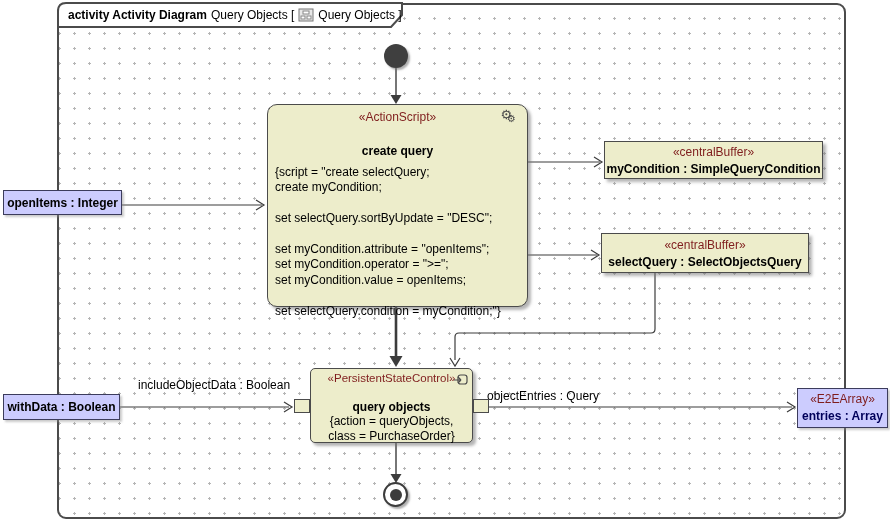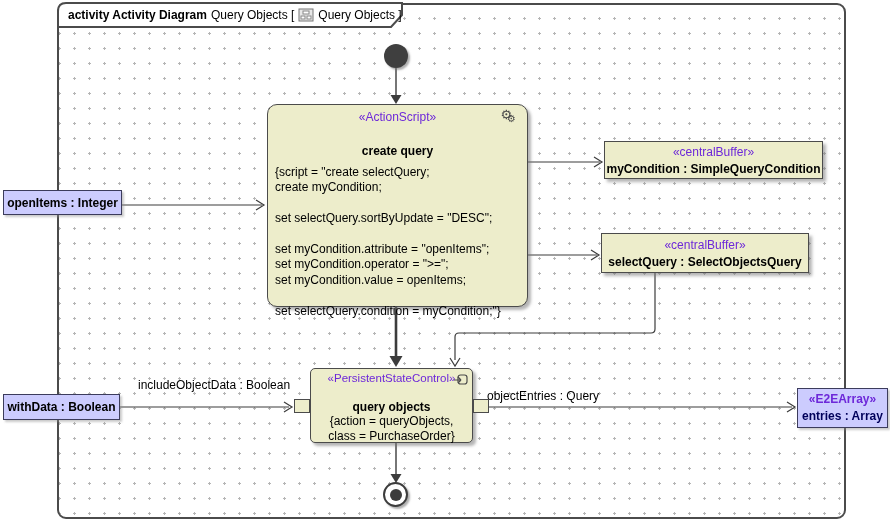--- a/index.html
+++ b/index.html
@@ -26,21 +26,21 @@
   .bold{font-weight:bold;}
   
   svg.edges{left:0;top:0;width:890px;height:525px;z-index:2;pointer-events:none;}
   
   .node{
     background:#ededcb;border:1.5px solid #4b4b4b;
     box-shadow:3px 3px 3px rgba(120,120,120,.55);
     z-index:3;box-sizing:border-box;
   }
   .rounded{border-radius:10px;}
-  .stereotype{color:#6d28d9;text-align:center;white-space:nowrap;}
+  .stereotype{color:#7f1d1d;text-align:center;white-space:nowrap;}
   .node-title{font-weight:bold;text-align:center;white-space:nowrap;}
   
   .create-query{left:267px;top:104px;width:261px;height:203px;}
   .create-query .stereotype{margin-top:5px;}
   .create-query .node-title{margin-top:20px;margin-bottom:7px;}
   .script-line{
     padding:0 7px;min-height:15.4px;line-height:15.4px;white-space:nowrap;
   }
   .gears-icon{position:absolute;right:6px;top:2px;color:#4b4b4b;z-index:4;}
   .gears-icon .g1{font-size:13px;}
@@ -65,21 +65,21 @@
   
   .param{
     background:#ccccfe;border:1.2px solid #3c3c5c;z-index:3;box-sizing:border-box;
     display:flex;flex-direction:column;justify-content:center;
     font-weight:bold;text-align:center;white-space:nowrap;
     box-shadow:2px 2px 2px rgba(140,140,140,.45);
   }
   .param-openitems{left:3px;top:190px;width:119px;height:25px;}
   .param-withdata{left:3px;top:394px;width:117px;height:26px;}
   .param-entries{left:797px;top:388px;width:91px;height:40px;}
-  .param-entries .stereotype{font-weight:bold;line-height:17px;text-align:center;}
+  .param-entries .stereotype{font-weight:normal;line-height:17px;text-align:center;}
   .param-entries .pname{line-height:17px;color:#00005a;}
   
   .initial-node{
     left:384px;top:44px;width:24px;height:24px;border-radius:50%;
     background:#3f3f3f;z-index:3;box-shadow:2px 2px 2px rgba(120,120,120,.6);
   }
   .final-node{
     left:383px;top:482px;width:25px;height:25px;border-radius:50%;
     background:#fff;border:2px solid #3c3c3c;z-index:3;box-sizing:border-box;
     display:flex;align-items:center;justify-content:center;

